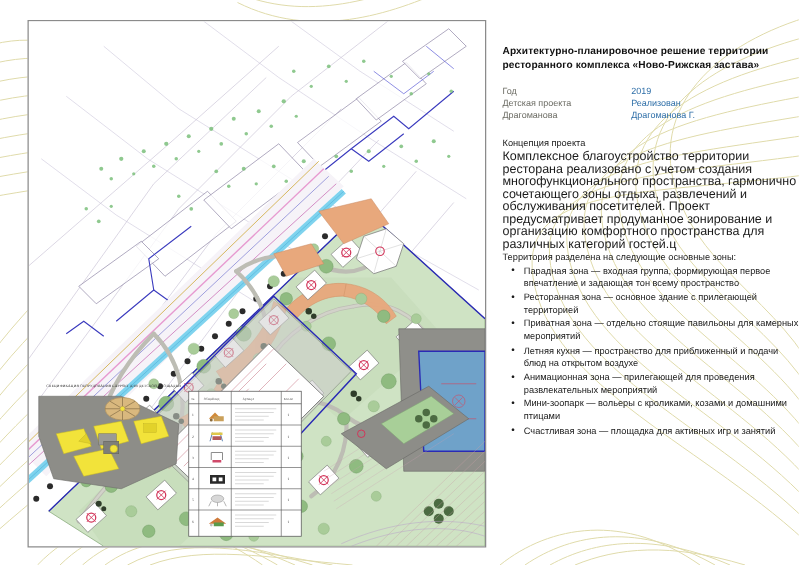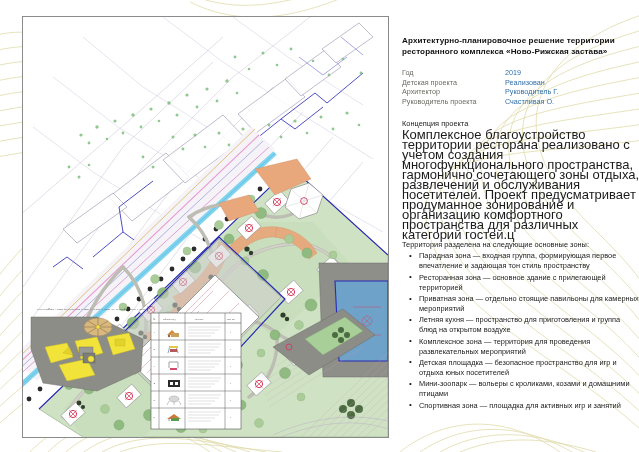--- a/index.html
+++ b/index.html
@@ -26,21 +26,21 @@
   }
   #doc-title{
     font-size:8.1px;line-height:11px;font-weight:bold;color:#111;
     margin:0 0 11px 0;letter-spacing:.1px;
   }
   .meta-table{width:100%;border-collapse:collapse;margin-bottom:13px;}
   .meta-table td{font-size:7.2px;line-height:9.6px;padding:0;vertical-align:top;}
   .meta-key{color:#6b6b63;width:103px;}
   .meta-val{color:#2f6fa8;}
   #concept-head{font-size:7.4px;line-height:10px;color:#1a1a1a;margin-bottom:1px;}
-  .para{font-size:13px;line-height:10px;color:#1a1a1a;margin:0;}
+  .para{font-size:10px;line-height:10px;color:#1a1a1a;margin:0;}
   .zones-intro{font-size:7.4px;line-height:10px;color:#1a1a1a;margin:0 0 1px 0;}
   ul.zones{margin:0 0 0 0;padding-left:11px;list-style:none;}
   ul.zones li{
     font-size:7.4px;line-height:9.9px;color:#1a1a1a;margin-bottom:1.5px;
     position:relative;padding-left:6px;
   }
   ul.zones li::before{
     content:"\2022";position:absolute;left:-4px;top:-0.5px;font-size:8px;color:#1a1a1a;
   }
   #closing{margin-top:2px;}
@@ -655,38 +655,33 @@
     <tbody>
       <tr>
         <td class="meta-key">Год</td>
         <td class="meta-val">2019</td>
       </tr>
       <tr>
         <td class="meta-key">Детская проекта</td>
         <td class="meta-val">Реализован</td>
       </tr>
       <tr>
-        <td class="meta-key">Архитектор</td>
-        <td class="meta-val">Руководитель Г.</td>
-      </tr>
-      <tr>
-        <td class="meta-key">Руководитель проекта</td>
-        <td class="meta-val">Счастливая  О.</td>
+        <td class="meta-key">Драгоманова</td>
+        <td class="meta-val">Драгоманова Г.</td>
       </tr>
     </tbody>
   </table>
 
   <div id="concept-head">Концепция проекта</div>
   <p class="para">Комплексное благоустройство территории ресторана реализовано с учетом создания многофункционального пространства, гармонично сочетающего зоны отдыха, развлечений и обслуживания посетителей. Проект предусматривает продуманное зонирование и организацию комфортного пространства для различных категорий гостей.ц</p>
   <div class="zones-intro">Территория разделена на следующие основные зоны:</div>
 
   <ul class="zones">
-    <li>Парадная зона — входная группа, формирующая первое впечатление и задающая тон стиль пространству</li>
+    <li>Парадная зона — входная группа, формирующая первое впечатление и задающая тон всему пространство</li>
     <li>Ресторанная зона — основное здание с прилегающей территорией</li>
     <li>Приватная зона — отдельно стоящие павильоны для камерных мероприятий</li>
-    <li>Летняя кухня — пространство для приготовления и группа блюд на открытом воздухе</li>
-    <li>Комплексное зона — территория для проведения развлекательных мероприятий</li>
-    <li>Детская площадка — безопасное пространство для игр и отдыха юных посетителей</li>
+    <li>Летняя кухня — пространство для приближенный и подачи блюд на открытом воздухе</li>
+    <li>Анимационная зона — прилегающей для проведения развлекательных мероприятий</li>
     <li>Мини-зоопарк — вольеры с кроликами, козами и домашними птицами</li>
-    <li>Спортивная зона — площадка для активных игр и занятий</li>
+    <li>Счастливая зона — площадка для активных игр и занятий</li>
   </ul>
 
 </div>
 
 </body></html>

